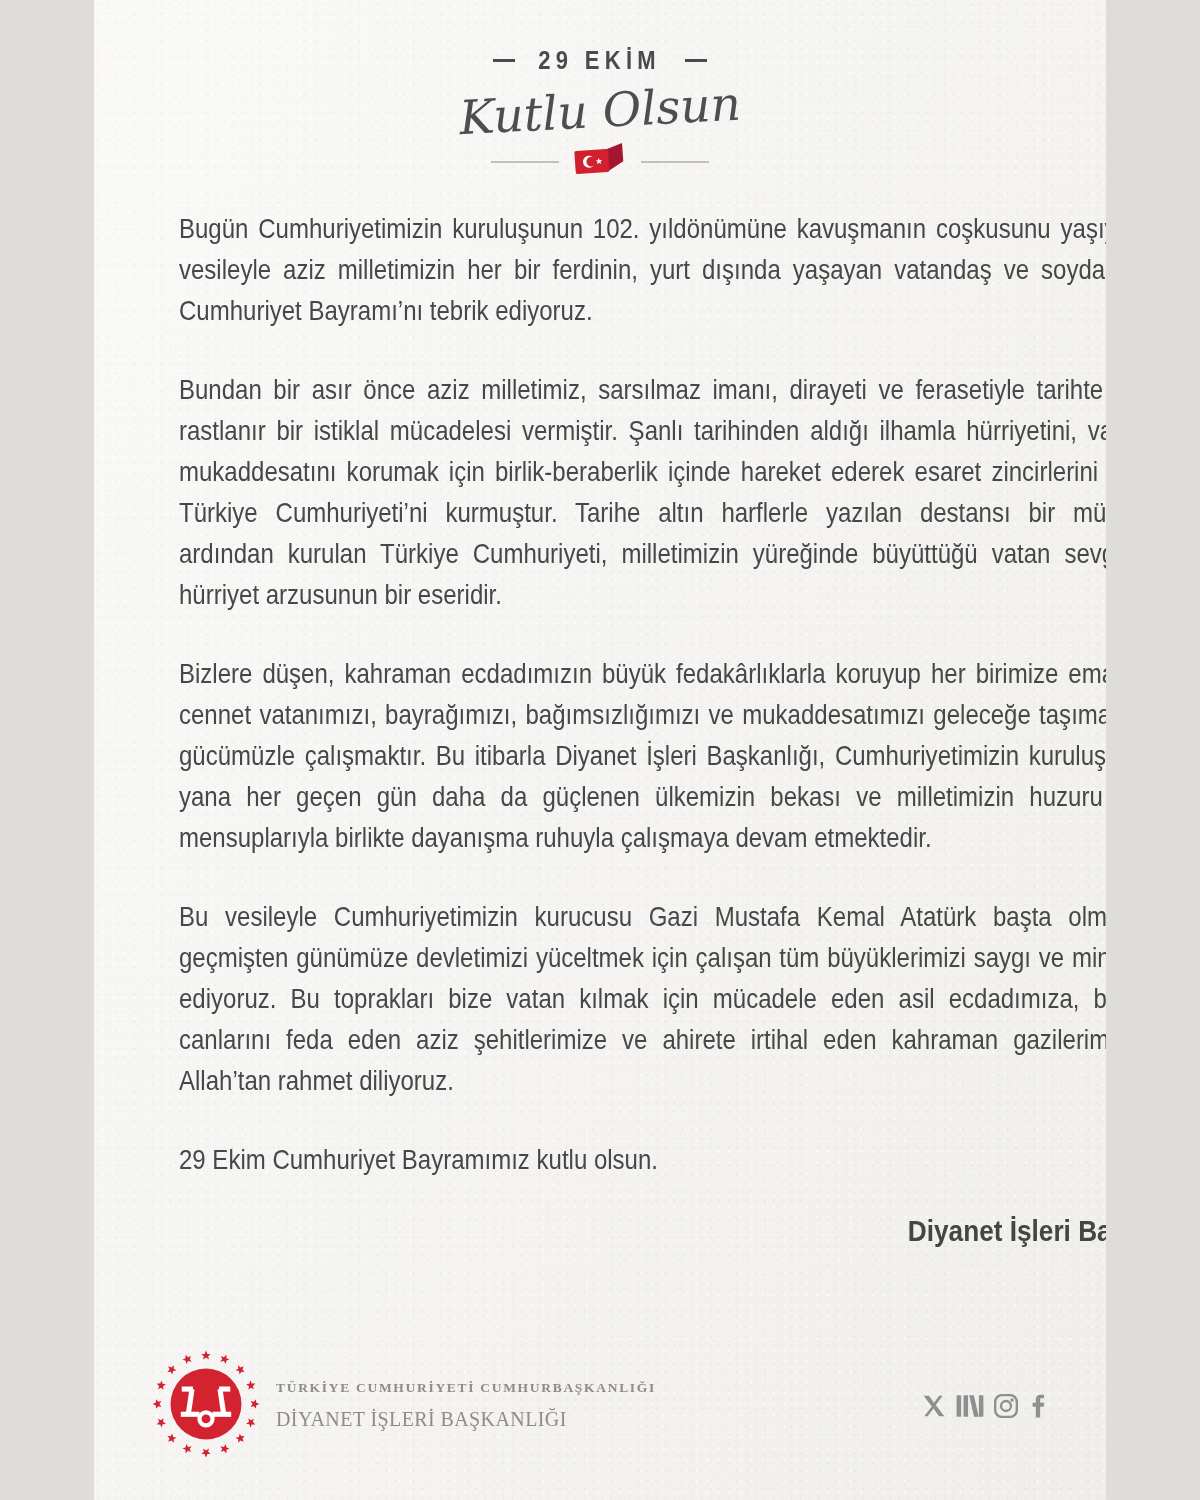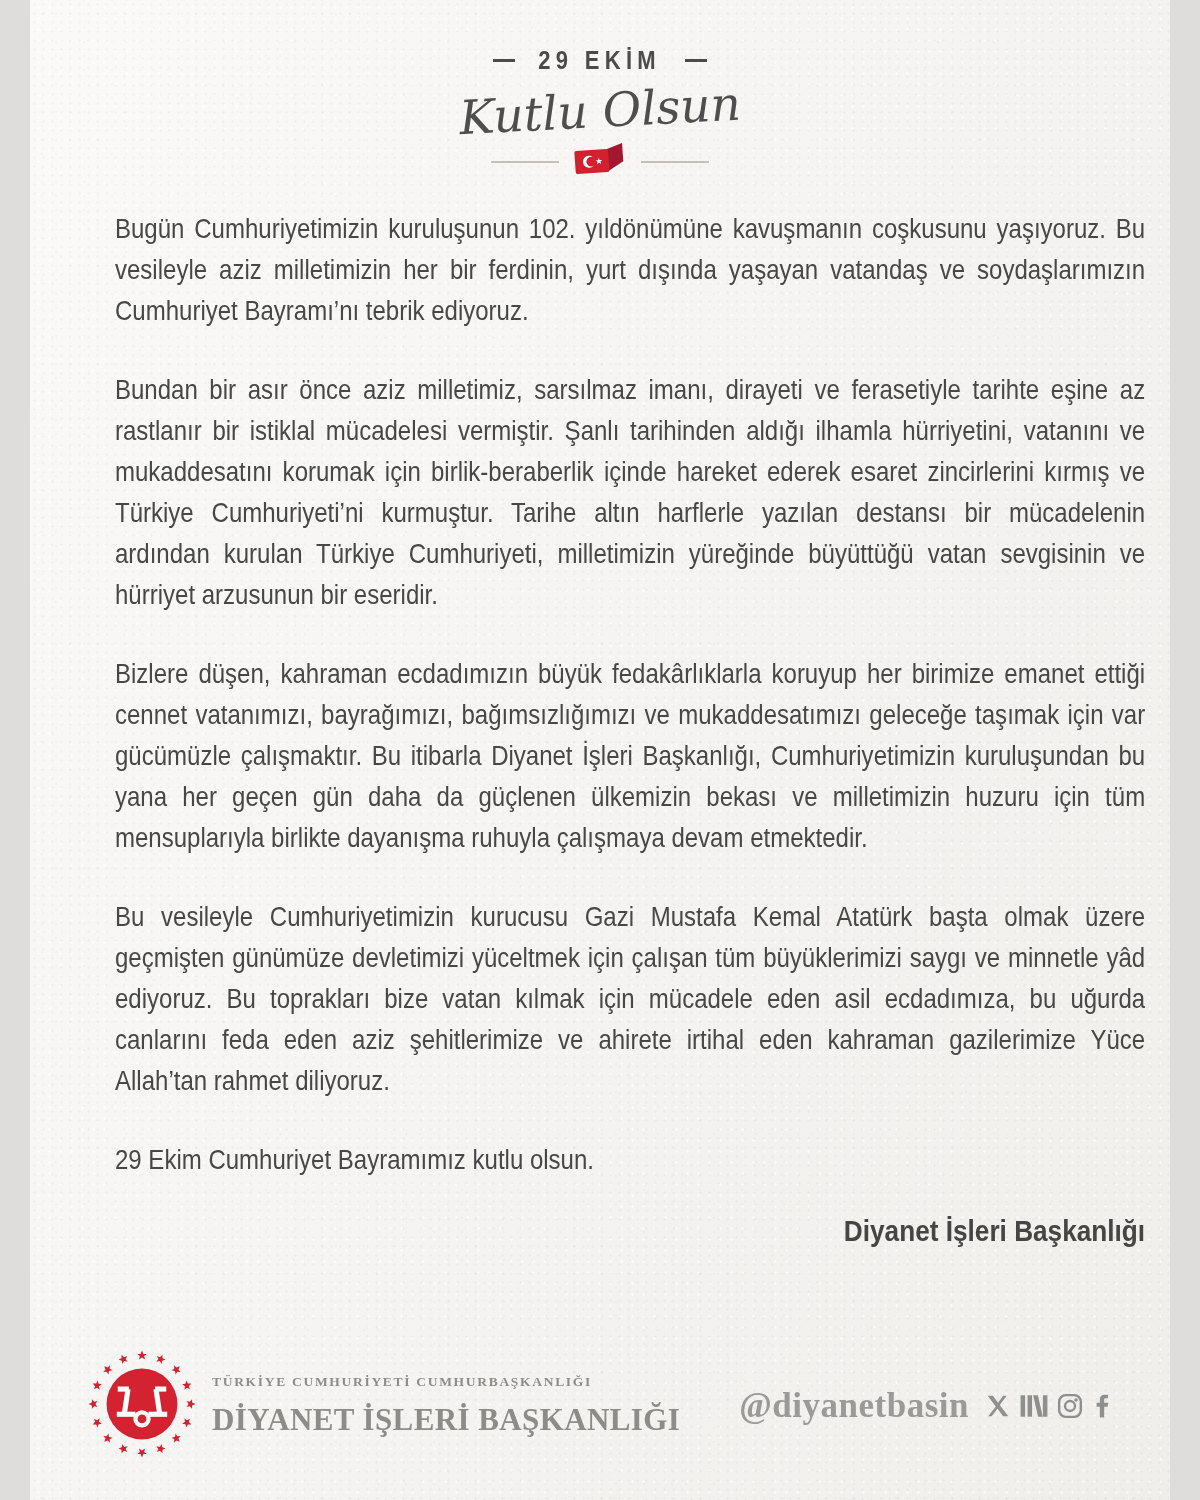--- a/index.html
+++ b/index.html
@@ -1,18 +1,18 @@
 <!DOCTYPE html>
 <html><head>
 <meta charset="utf-8">
 <style>
   html,body{margin:0;padding:0;background:#dedddb;}
   .page{
     position:relative;
-    width:1140px;height:1500px;
+    width:1012px;height:1500px;
     margin:0 auto;
     overflow:hidden;
     font-family:"Liberation Sans",sans-serif;
     background-color:#f4f3f0;
     background-image:
       radial-gradient(rgba(0,0,0,0.025) 1px, transparent 1.3px),
       radial-gradient(rgba(0,0,0,0.018) 1px, transparent 1.3px),
       radial-gradient(rgba(255,255,255,0.5) 1px, transparent 1.4px),
       linear-gradient(115deg, rgba(255,255,255,0.55), rgba(0,0,0,0.02));
     background-size:9px 9px,14px 14px,11px 11px,100% 100%;
@@ -63,21 +63,21 @@
     position:absolute;left:0;right:0;bottom:9px;height:165px;
     display:flex;align-items:center;justify-content:space-between;
     padding:0 57px 6px 56px;box-sizing:border-box;
   }
   .ftr-left{display:flex;align-items:center;gap:14px;}
   .org-small{
     font-family:"Liberation Serif",serif;font-size:13.5px;font-weight:700;
     letter-spacing:1.7px;color:#8e8c89;
   }
   .org-large{
-    font-family:"Liberation Serif",serif;font-size:31px;font-weight:700;
+    font-family:"Liberation Serif",serif;font-size:20px;font-weight:400;
     letter-spacing:.4px;color:#8e8c89;margin-top:12px;white-space:nowrap;
   }
   .ftr-right{display:flex;align-items:center;gap:16px;}
   .handle{
     font-family:"Liberation Serif",serif;font-size:35px;font-weight:700;
     color:#9a9a9a;letter-spacing:.5px;
   }
   .icons{display:flex;align-items:center;gap:8px;}
   .icons svg{display:block;}
 </style>
@@ -156,21 +156,20 @@
           <circle cx="60" cy="76" r="7" stroke="#ffffff" stroke-width="4.5" fill="none"></circle>
         </svg>
       </span>
       <div class="org">
         <div class="org-small">TÜRKİYE CUMHURİYETİ CUMHURBAŞKANLIĞI</div>
         <div class="org-large">DİYANET İŞLERİ BAŞKANLIĞI</div>
       </div>
     </div>
 
     <div class="ftr-right">
-      <span class="handle">@diyanetbasin</span>
       <span class="icons">
         <span>
           <svg width="26" height="26" viewBox="0 0 24 24">
             <path fill="#8f8f8f" d="M2.5 2.5 H7.3 L12 9 16.8 2.5 H20 L13.6 11 21.5 21.5 H16.7 L11.5 14.4 6.2 21.5 H3 L9.9 12.4 Z"></path>
           </svg>
         </span>
         <span>
           <svg width="30" height="26" viewBox="0 0 28 24">
             <g fill="#8f8f8f">
               <rect x="1.5" y="2" width="4.2" height="20"></rect>

